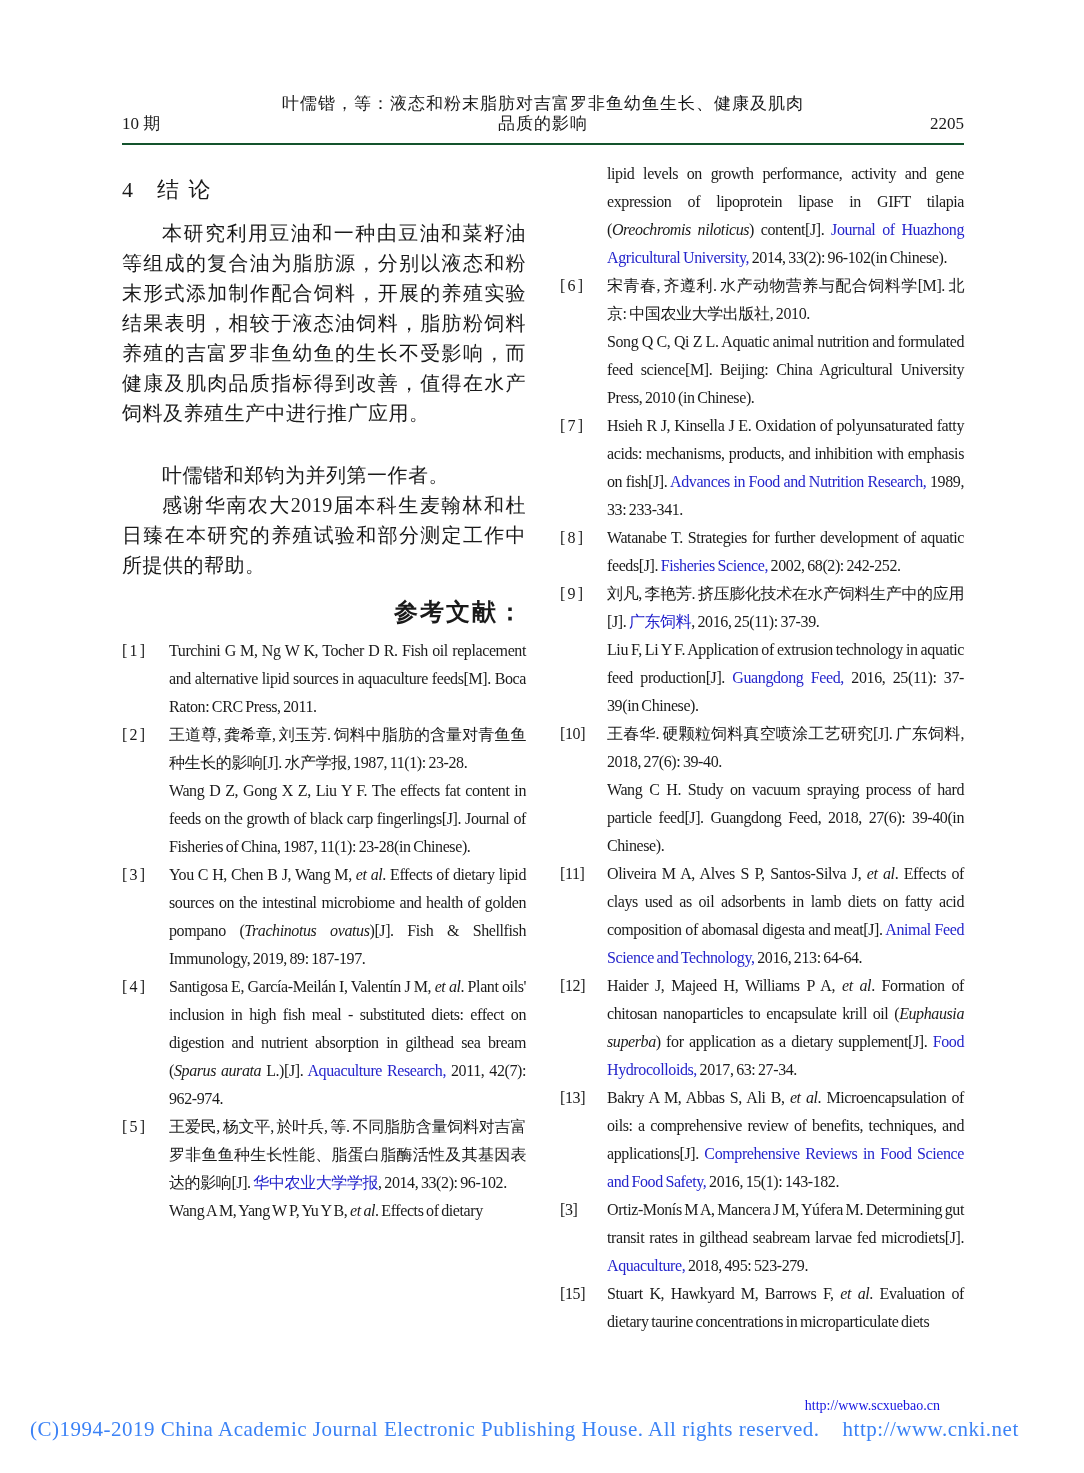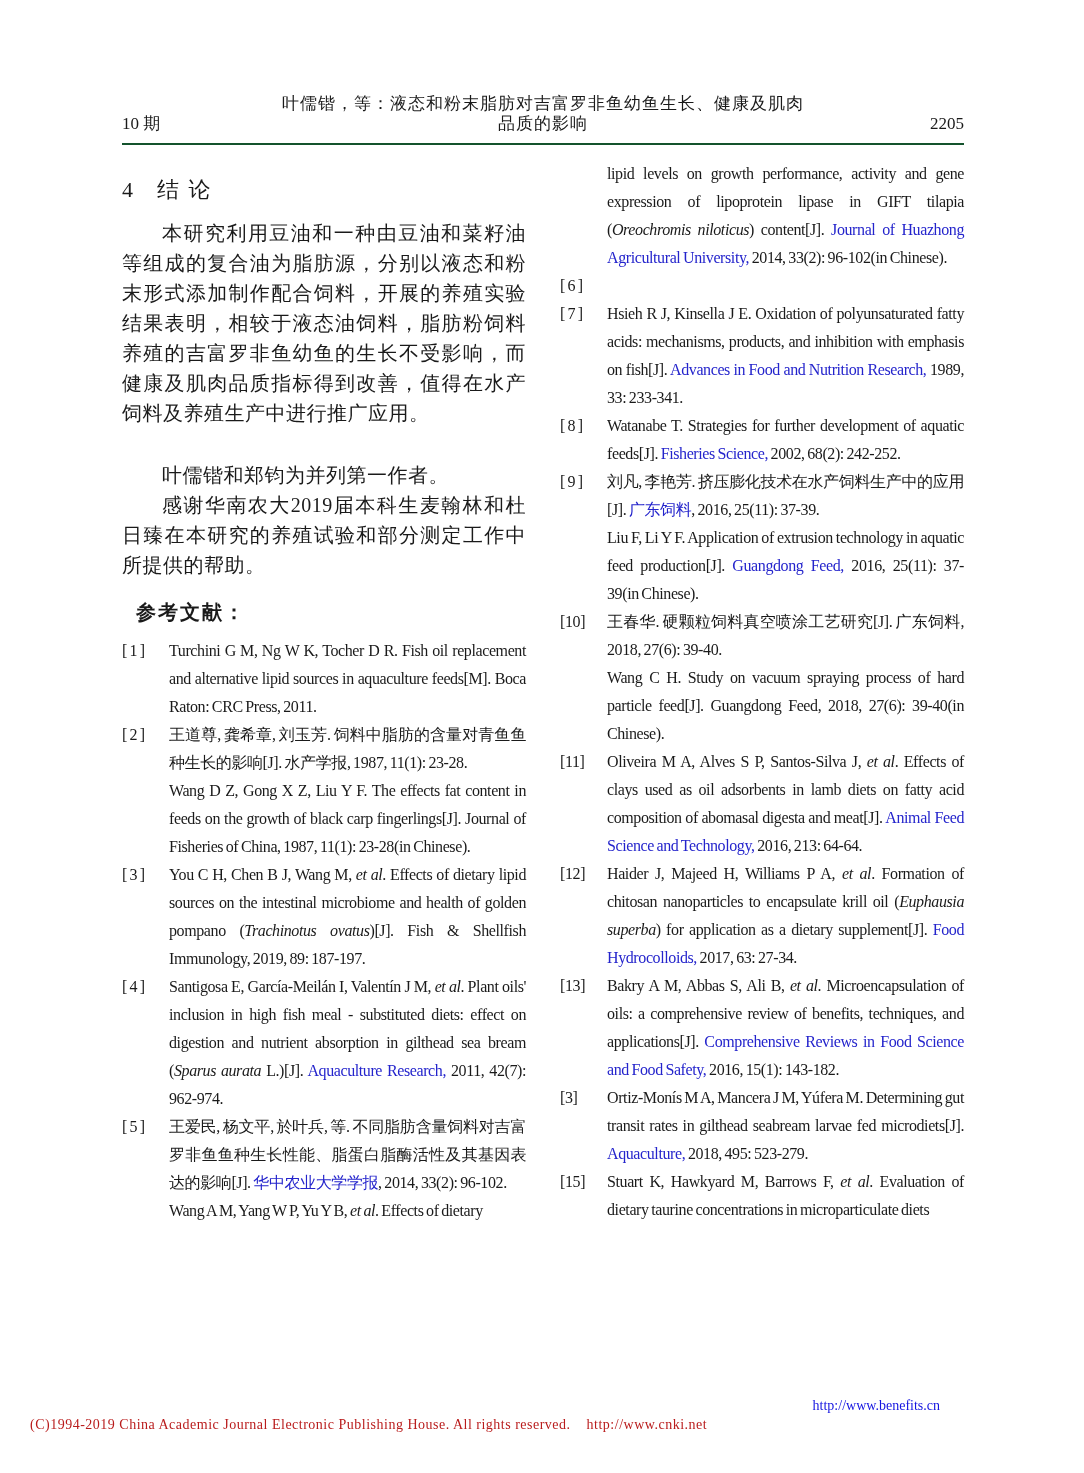--- a/index.html
+++ b/index.html
@@ -40,42 +40,42 @@
   }
   .section{
     display:flex;align-items:baseline;
     font-size:22px;font-weight:400;line-height:30px;
     margin:15px 0 13px;
   }
   .section .num{}
   .section .ttl{margin-left:24px;letter-spacing:2px;}
   .ack-block{margin-top:32px;}
   .ref-head{
-    font-size:20px;font-weight:700;line-height:30px;
-    margin:17px 14px 10px;letter-spacing:2px;
+    font-size:24px;font-weight:700;line-height:30px;
+    margin:17px 2px 10px;letter-spacing:2px;text-align:right;
   }
   
   .ref-item{
     display:flex;
     font-size:16px;line-height:28px;
     letter-spacing:-0.4px;word-spacing:-1px;
   }
   .ref-num{flex:0 0 47px;width:47px;}
   .ref-body{flex:1;text-align:justify;}
   .ref-para{margin:0;}
   .it{font-style:italic;}
   .link{color:#2424cc;}
   
   .site-url{
     position:absolute;top:1398px;right:144px;
     font-size:14px;color:#1414e0;letter-spacing:0;
   }
   .watermark{
     position:absolute;top:1417px;left:30px;
-    font-size:14px;color:#b91c1c;white-space:pre;
+    font-size:21px;color:#3b82f6;white-space:pre;
     letter-spacing:0.5px;
   }
 </style>
 </head>
 <body>
 
 <div class="page">
   <div class="content">
 
     <div class="header">
@@ -141,20 +141,24 @@
       <div class="col">
         <div id="refs-right">
             <div class="ref-item">
               <div class="ref-num"></div>
               <div class="ref-body">
                 <div class="ref-para"><span>lipid levels on growth performance, activity and gene expression of lipoprotein lipase in GIFT tilapia (</span><span class="it">Oreochromis niloticus</span><span>) content[J]. </span><span class="link">Journal of Huazhong Agricultural University,</span><span> 2014, 33(2): 96-102(in Chinese).</span></div>
               </div>
             </div>
             <div class="ref-item">
               <div class="ref-num">[ 6 ]</div>
+              <div class="ref-body">
+                <div class="ref-para"><span>宋青春, 齐遵利. 水产动物营养与配合饲料学[M]. 北京: 中国农业大学出版社, 2010.</span></div>
+                <div class="ref-para"><span>Song Q C, Qi Z L. Aquatic animal nutrition and formulated feed science[M]. Beijing: China Agricultural University Press, 2010 (in Chinese).</span></div>
+              </div>
             </div>
             <div class="ref-item">
               <div class="ref-num">[ 7 ]</div>
               <div class="ref-body">
                 <div class="ref-para"><span>Hsieh R J, Kinsella J E. Oxidation of polyunsaturated fatty acids: mechanisms, products, and inhibition with emphasis on fish[J]. </span><span class="link">Advances in Food and Nutrition Research,</span><span> 1989, 33: 233-341.</span></div>
               </div>
             </div>
             <div class="ref-item">
               <div class="ref-num">[ 8 ]</div>
               <div class="ref-body">
@@ -204,15 +208,15 @@
               <div class="ref-body">
                 <div class="ref-para"><span>Stuart K, Hawkyard M, Barrows F, </span><span class="it">et al</span><span>. Evaluation of dietary taurine concentrations in microparticulate diets</span></div>
               </div>
             </div>
           </div>
       </div>
 
     </div>
   </div>
 
-  <div class="site-url">http://www.benefits.cn</div>
+  <div class="site-url">http://www.scxuebao.cn</div>
   <div class="watermark">(C)1994-2019 China Academic Journal Electronic Publishing House. All rights reserved.    http://www.cnki.net</div>
 </div>
 
 </body></html>

